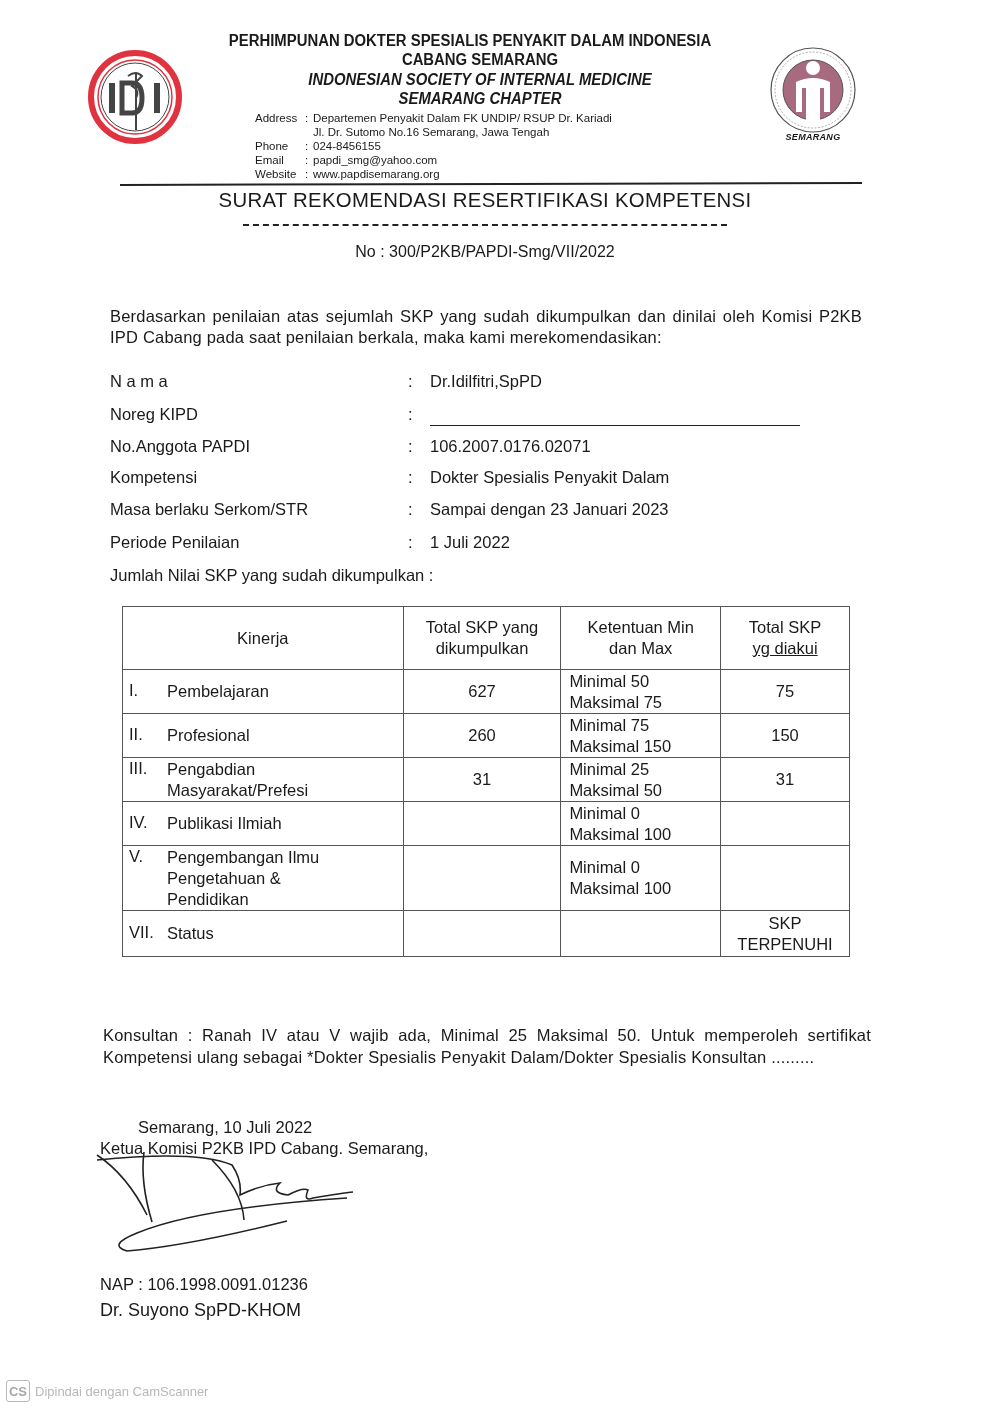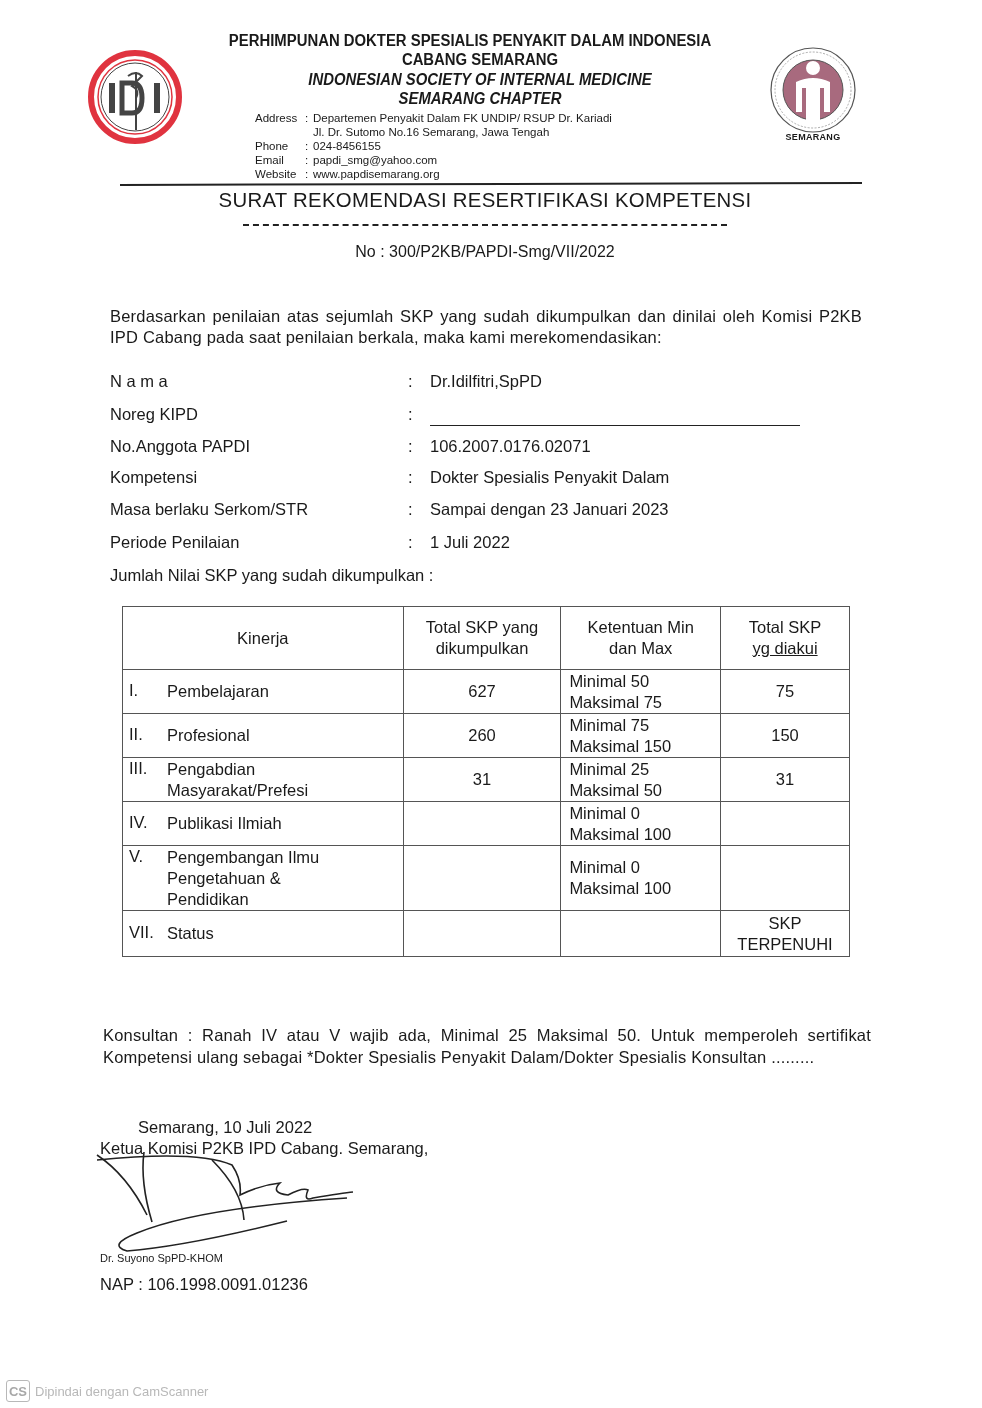--- a/index.html
+++ b/index.html
@@ -4,21 +4,21 @@
 <style>
   html, body { margin: 0; padding: 0; }
   body {
     width: 982px; height: 1408px; background: #ffffff; position: relative;
     font-family: "Liberation Sans", sans-serif; color: #1a1a1a; overflow: hidden;
   }
   .abs { position: absolute; }
   
   .logo-left { left: 88px; top: 50px; width: 94px; height: 94px; }
   .logo-right { left: 766px; top: 46px; width: 94px; height: 94px; }
-  .logo-right-caption { left: 766px; top: 132px; width: 94px; text-align: center; font-size: 9px; font-weight: bold; letter-spacing: 0.3px; }
+  .logo-right-caption { left: 766px; top: 132px; width: 94px; text-align: center; font-size: 9px; font-weight: bold; letter-spacing: 0.3px; font-style: italic; }
   .hdr { text-align: center; font-weight: bold; }
   .hdr1 { left: 190px; top: 32px; width: 560px; font-size: 16px; transform: scaleX(0.93); transform-origin: center; }
   .hdr2 { left: 190px; top: 51px; width: 580px; font-size: 16px; transform: scaleX(0.93); }
   .hdr3 { left: 190px; top: 71px; width: 580px; font-size: 16px; font-style: italic; transform: scaleX(0.93); }
   .hdr4 { left: 190px; top: 90px; width: 580px; font-size: 16px; font-style: italic; transform: scaleX(0.93); }
   .contact { left: 240px; top: 111px; font-size: 11.5px; line-height: 14px; margin-left: 15px; }
   .contact .row { display: flex; }
   .contact .lbl { width: 50px; }
   .contact .sep { width: 8px; }
   .hr-main { left: 120px; top: 183px; width: 742px; height: 2px; background: #222; transform: rotate(-0.15deg); }
@@ -47,21 +47,21 @@
   table.skp td.mm { text-align: left; line-height: 21px; padding-left: 8px; }
   .kin { display: flex; }
   .rom { width: 38px; flex: none; }
   .ktxt { line-height: 21px; }
   table.skp th.u span { text-decoration: underline; }
 
   .note { left: 103px; top: 1024px; width: 768px; font-size: 16.5px; line-height: 22px; text-align: justify; letter-spacing: 0.2px; }
   .place-date { left: 103px; top: 1118px; font-size: 16.5px; margin-left: 35px; }
   .signer-title { left: 100px; top: 1139px; font-size: 16.5px; }
   .signature { left: 92px; top: 1150px; width: 270px; height: 110px; }
-  .signer-name { left: 100px; top: 1252px; font-size: 11px; }
+  .signer-name { left: 100px; top: 1300px; font-size: 18px; }
   .signer-nap { left: 100px; top: 1275px; font-size: 16.5px; }
 
   .cs-badge { left: 6px; top: 1380px; display: flex; align-items: center; color: #b8b8b8; font-size: 13px; }
   .cs-icon { width: 22px; height: 20px; border: 1.5px solid #b8b8b8; border-radius: 3px; font-weight: bold; font-size: 13px; display: flex; align-items: center; justify-content: center; margin-right: 5px; color: #a8a8a8; }
 </style>
 </head>
 <body>
 
 <div class="abs logo-left">
   <svg width="94" height="94" viewBox="0 0 94 94">

